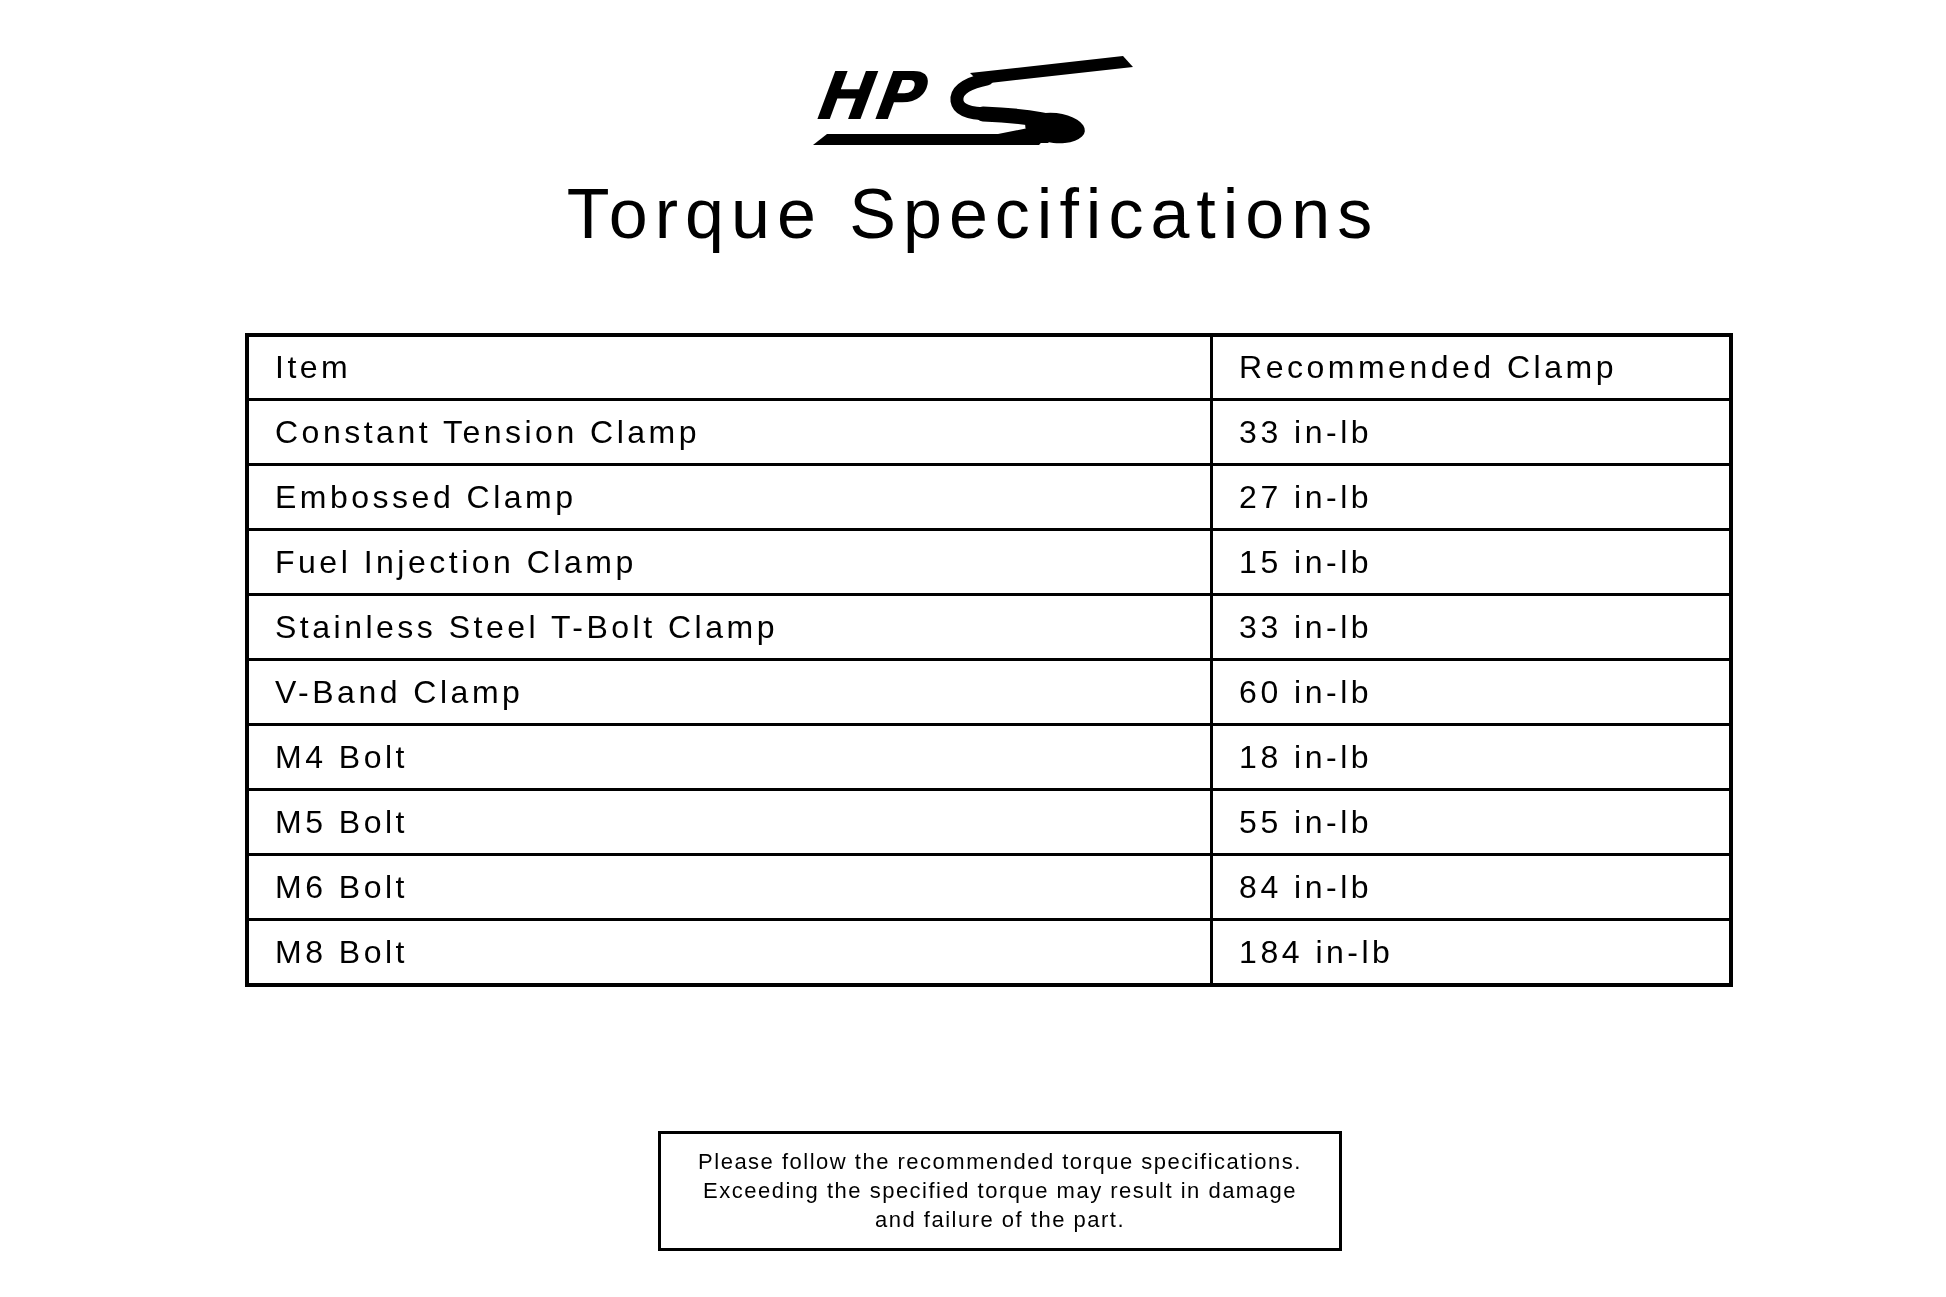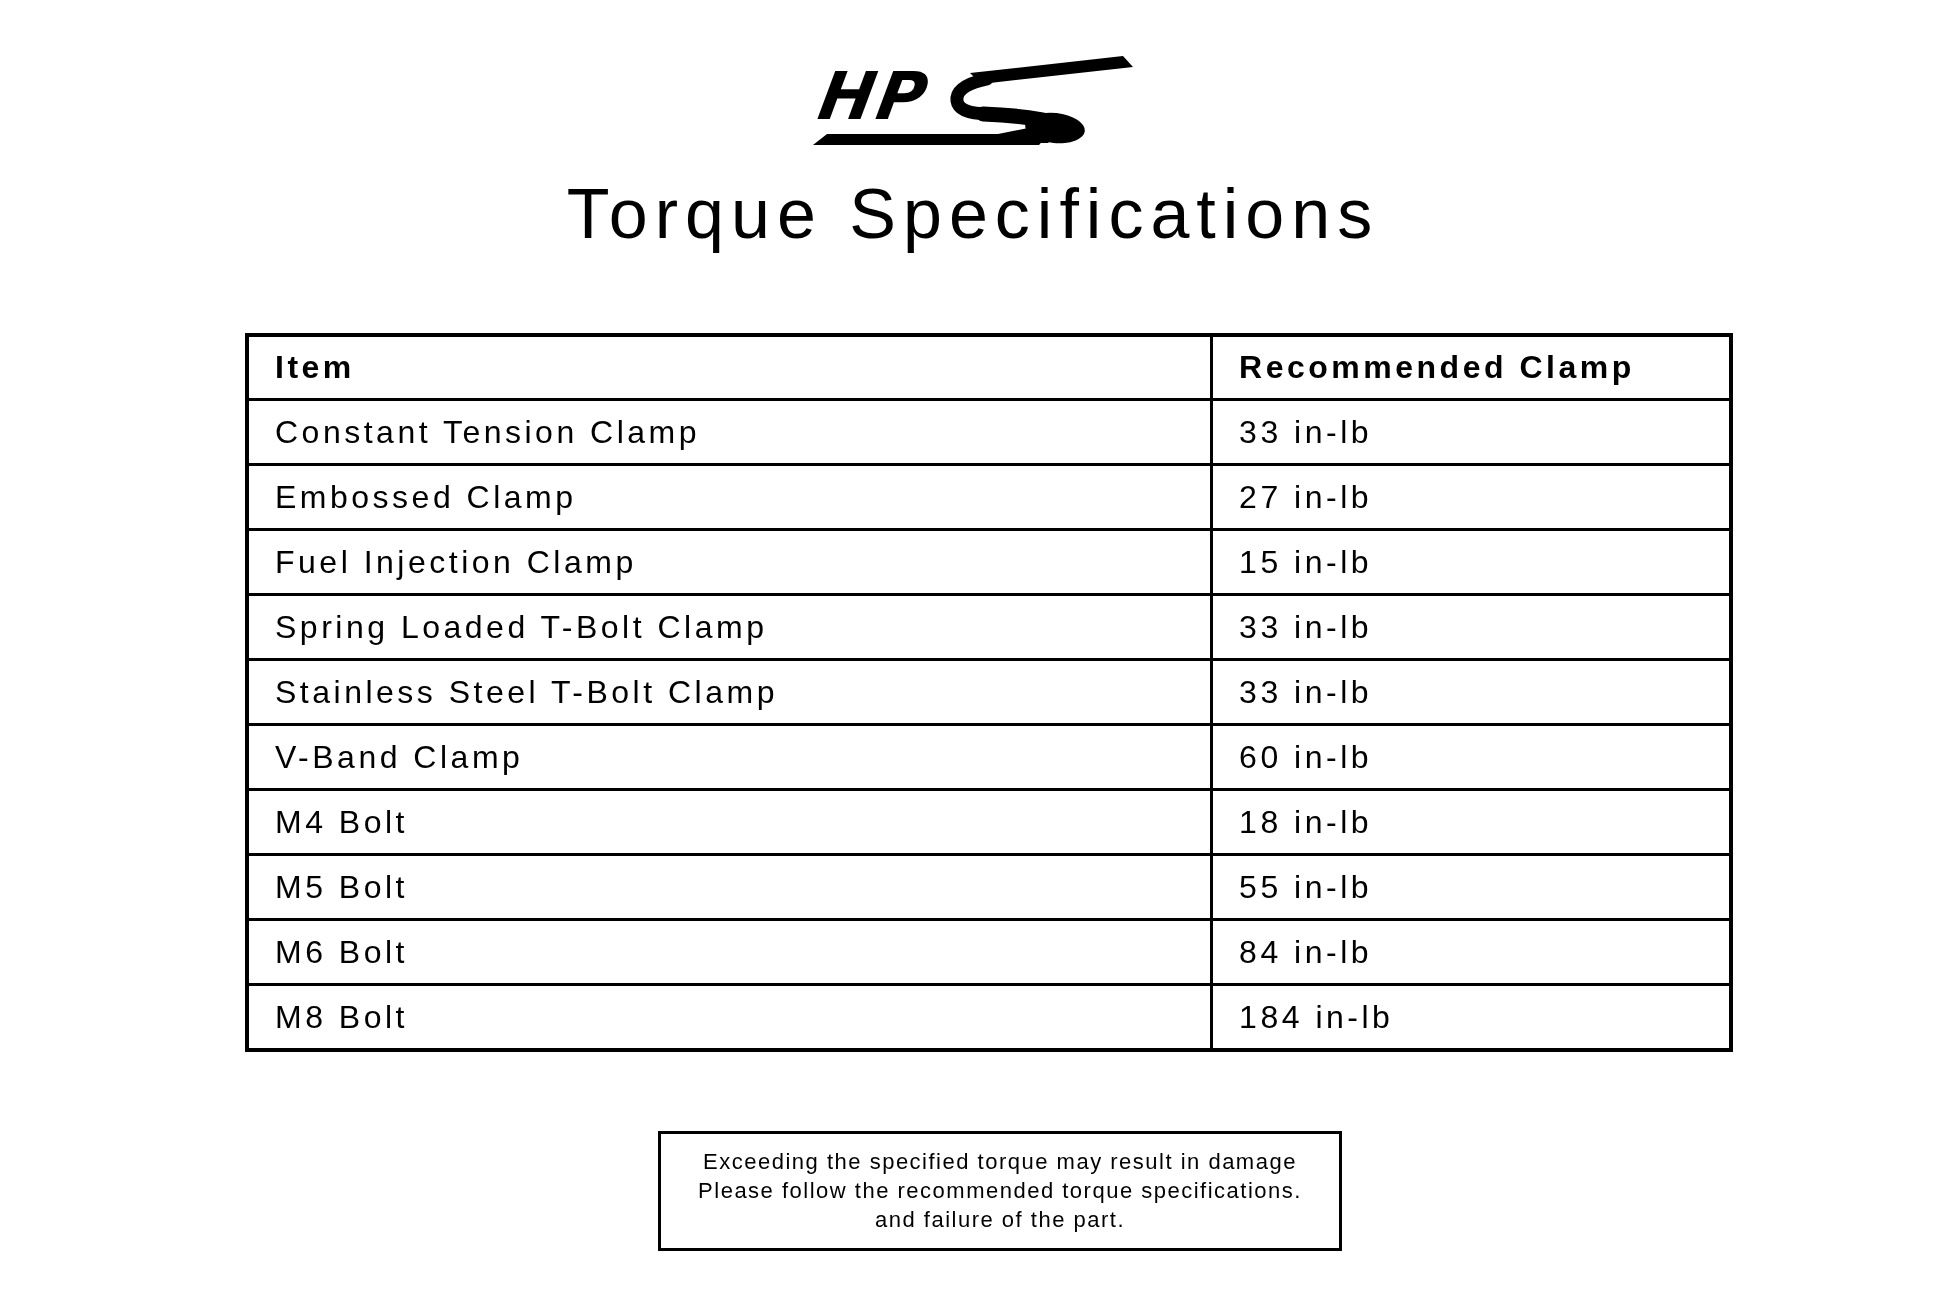--- a/index.html
+++ b/index.html
@@ -57,21 +57,21 @@
   .spec-table th, .spec-table td {
     border: 3px solid #000;
     font-size: 32px;
     letter-spacing: 3.5px;
     text-align: left;
     vertical-align: middle;
     padding: 0 8px 0 26px;
     overflow: hidden;
     white-space: nowrap;
   }
-  .spec-table th { font-weight: bold; height: 61px; }
+  .spec-table th { font-weight: normal; height: 61px; }
   .spec-table td { font-weight: normal; height: 62px; }
   .note-box {
     position: absolute;
     top: 1131px;
     left: 658px;
     width: 684px;
     box-sizing: border-box;
     border: 3px solid #000;
     padding: 13px 6px 14px 6px;
     text-align: center;
@@ -126,24 +126,20 @@
       </tr>
         <tr>
         <td>Embossed Clamp</td>
         <td>27 in-lb</td>
       </tr>
         <tr>
         <td>Fuel Injection Clamp</td>
         <td>15 in-lb</td>
       </tr>
         <tr>
-        <td>Spring Loaded T-Bolt Clamp</td>
-        <td>33 in-lb</td>
-      </tr>
-        <tr>
         <td>Stainless Steel T-Bolt Clamp</td>
         <td>33 in-lb</td>
       </tr>
         <tr>
         <td>V-Band Clamp</td>
         <td>60 in-lb</td>
       </tr>
         <tr>
         <td>M4 Bolt</td>
         <td>18 in-lb</td>
@@ -157,18 +153,18 @@
         <td>84 in-lb</td>
       </tr>
         <tr>
         <td>M8 Bolt</td>
         <td>184 in-lb</td>
       </tr>
       </tbody>
   </table>
 
   <div class="note-box">
+    <div>Please follow the recommended torque specifications.</div>
     <div>Exceeding the specified torque may result in damage</div>
-    <div>Please follow the recommended torque specifications.</div>
     <div>and failure of the part.</div>
   </div>
 
 </div>
 
 </body></html>

